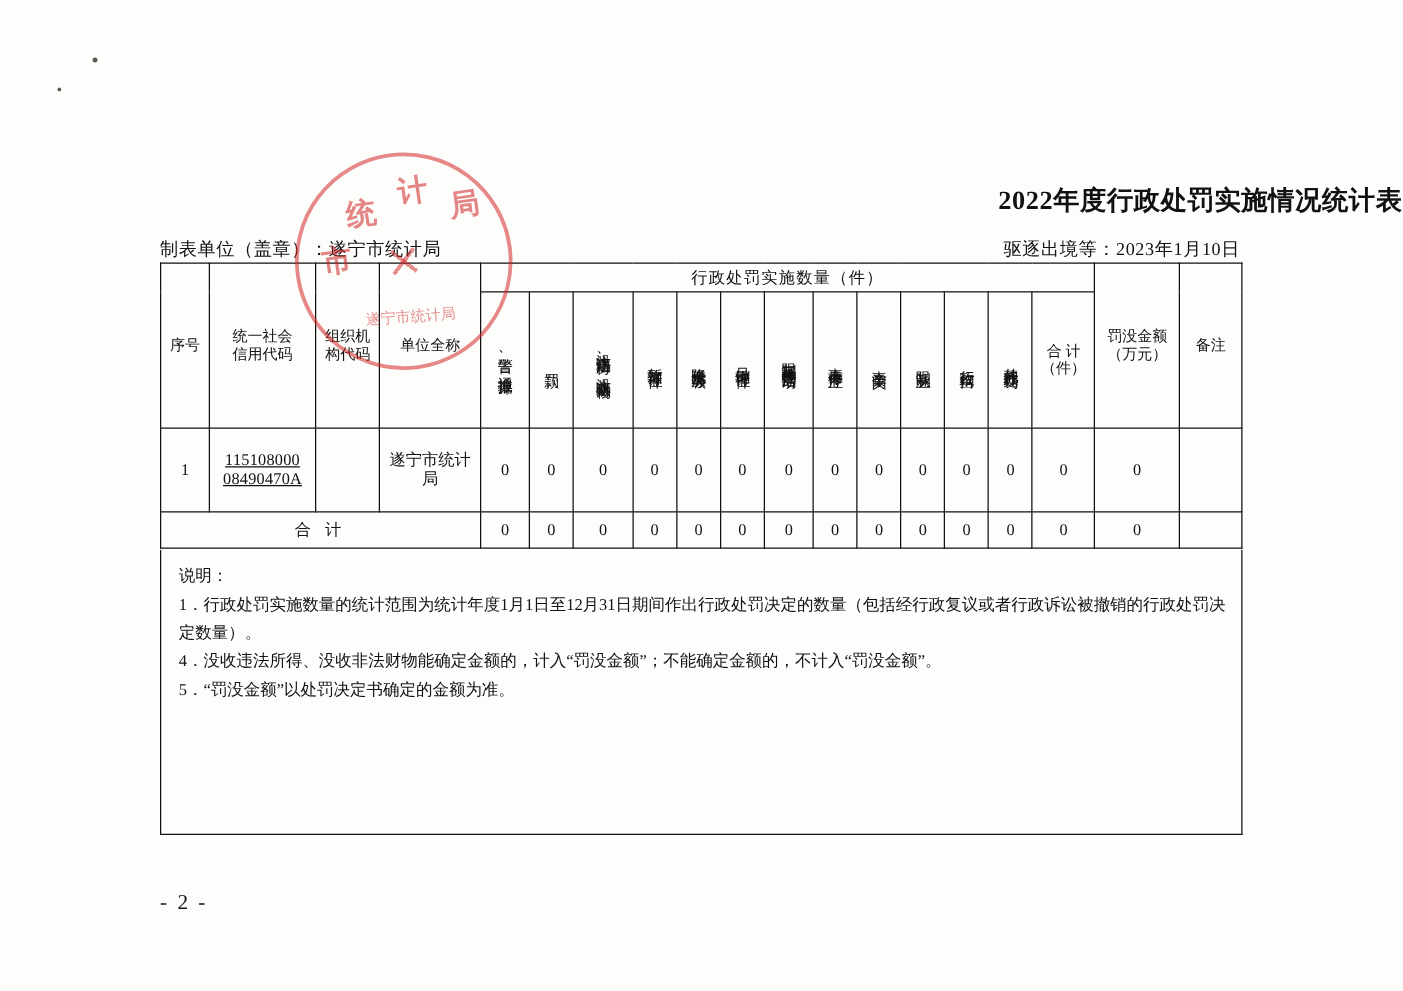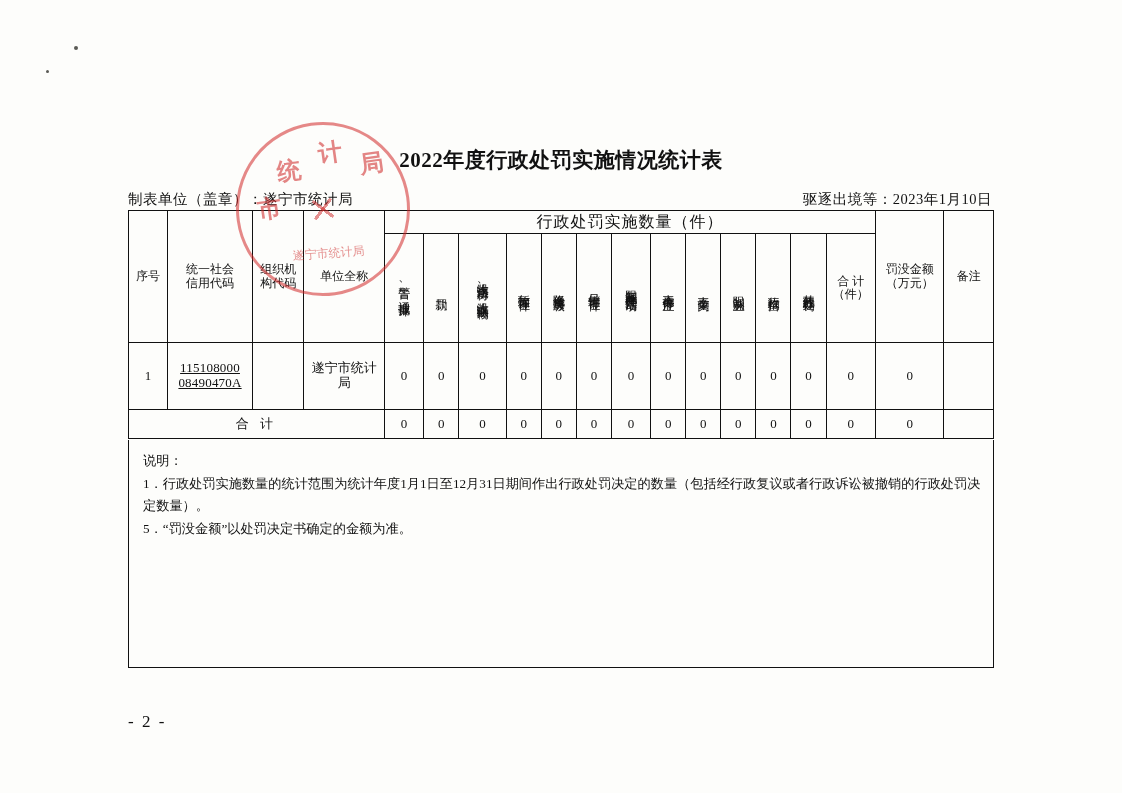--- a/index.html
+++ b/index.html
@@ -28,21 +28,21 @@
     border-radius: 50%;
   }
   .speck-a { left: 74px; top: 46px; width: 4px; height: 4px; }
   .speck-b { left: 46px; top: 70px; width: 3px; height: 3px; }
 
   
   .doc-title {
     position: absolute;
     left: 0; right: 0;
     top: 146px;
-    text-align: center;
+    text-align: right;
     font-size: 21px;
     font-weight: bold;
     letter-spacing: 0.5px;
     font-family: "Liberation Serif", "DejaVu Serif", serif;
   }
 
   
   .meta-row {
     position: absolute;
     left: 128px;
@@ -133,21 +133,21 @@
     writing-mode: vertical-rl;
     text-orientation: upright;
     letter-spacing: 1px;
     display: inline-block;
     line-height: 1.05;
     font-size: 12px;
     margin: 0 auto;
   }
   .hdr-span {
     height: 20px;
-    font-size: 16px;
+    font-size: 13px;
     letter-spacing: 1px;
   }
   .stack2 {
     font-size: 12px;
     line-height: 1.25;
   }
   .data-row td {
     height: 64px;
     font-size: 13px;
   }
@@ -310,18 +310,19 @@
           <td>0</td>
           <td></td>
         </tr>
       </tbody>
     </table>
   </div>
 
   <div class="notes">
     <p>说明：</p>
     <p class="hang">1．行政处罚实施数量的统计范围为统计年度1月1日至12月31日期间作出行政处罚决定的数量（包括经行政复议或者行政诉讼被撤销的行政处罚决定数量）。</p>
+    <p class="hang">4．没收违法所得、没收非法财物能确定金额的，计入“罚没金额”；不能确定金额的，不计入“罚没金额”。</p>
     <p class="hang">5．“罚没金额”以处罚决定书确定的金额为准。</p>
   </div>
 
   <div class="page-no">- 2 -</div>
 
 </div>
 
 </body></html>

